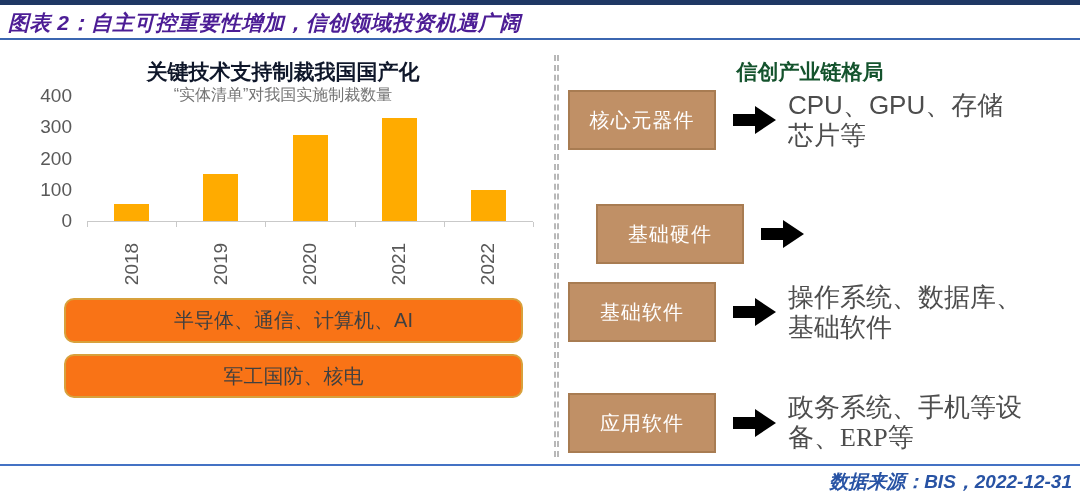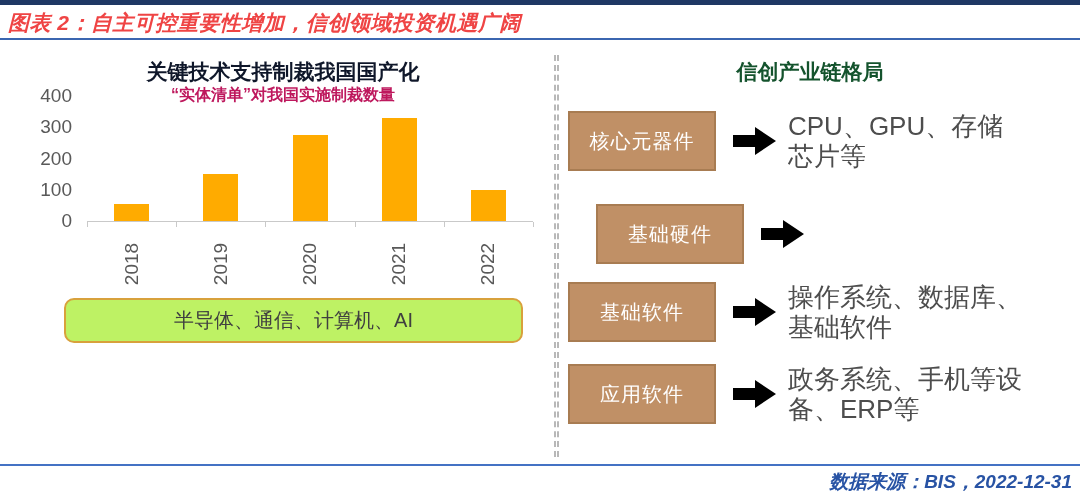--- a/index.html
+++ b/index.html
@@ -3,36 +3,36 @@
 <meta charset="utf-8">
 <style>
   * { margin:0; padding:0; box-sizing:border-box; }
   html,body { width:1080px; height:492px; background:#ffffff; overflow:hidden; }
   body { font-family:"Liberation Sans", sans-serif; }
   .page { position:relative; width:1080px; height:492px; background:#fff; }
 
   
   .top-bar   { position:absolute; left:0; top:0; width:1080px; height:5px; background:#1F3864; }
   .fig-title { position:absolute; left:8px; top:9px; width:1000px; font-size:21px; font-weight:bold;
-               font-style:italic; color:#ef4444; letter-spacing:0.5px; }
+               font-style:italic; color:#4c1d95; letter-spacing:0.5px; }
   .title-underline { position:absolute; left:0; top:38px; width:1080px; height:2px; background:#3B66B0; }
 
   
   .chart-title    { position:absolute; left:33px; top:58px; width:500px; text-align:center;
                     font-size:21px; font-weight:bold; color:#0f172a; }
   .chart-subtitle { position:absolute; left:33px; top:85px; width:500px; text-align:center;
-                    font-size:16px; color:#be185d;font-weight:bold; }
+                    font-size:16px; color:#737373; }
   .axis-line { position:absolute; left:87px; top:221px; width:446px; height:1px; background:#C9C9C9; }
   .y-label   { position:absolute; width:50px; text-align:right; font-size:19px; color:#595959; line-height:20px; }
   .bar       { position:absolute; background:#FFAB00; }
   .x-tick    { position:absolute; width:1px; height:5px; top:222px; background:#C9C9C9; }
   .x-label   { position:absolute; width:70px; height:62px; display:flex; align-items:center; justify-content:center;
                transform:rotate(-90deg); font-size:19px; color:#595959; }
   .tag-box   { position:absolute; left:64px; width:459px; height:45px; border:2px solid #D8A13C;
-               border-radius:10px; background:#bef264; display:flex; align-items:center; justify-content:center;
+               border-radius:10px; background:#f97316; display:flex; align-items:center; justify-content:center;
                font-size:20px; color:#404040; }
 
   
   .divider { position:absolute; left:554px; top:55px; width:5px; height:402px;
              border-left:2px dashed #B8B8B8; border-right:2px dashed #B8B8B8; }
 
   
   .right-title { position:absolute; left:560px; top:58px; width:500px; text-align:center;
                  font-size:21px; font-weight:bold; color:#14532d; }
   .chain-row   { position:absolute; left:568px; width:505px; height:60px; }
@@ -78,26 +78,27 @@
       <div class="x-tick" style="left: 87px;"></div>
       <div class="x-tick" style="left: 176.2px;"></div>
       <div class="x-tick" style="left: 265.4px;"></div>
       <div class="x-tick" style="left: 354.6px;"></div>
       <div class="x-tick" style="left: 443.8px;"></div>
       <div class="x-tick" style="left: 533px;"></div>
     </div>
   <div class="axis-line"></div>
 
   <div class="tag-box" style="top:298px;">半导体、通信、计算机、AI</div>
+  <div class="tag-box" style="top:354px; height:44px;">军工国防、核电</div>
 
   <div class="divider"></div>
 
   <div class="right-title">信创产业链格局</div>
 
-  <div class="chain-row" style="top:111px;">
+  <div class="chain-row" style="top:90px;">
     <div class="chain-box">核心元器件</div>
     <div class="arrow-wrap">
       <svg width="44" height="30" viewBox="0 0 44 30">
           <path d="M0 9 h22 V1 L43 15 L22 29 v-8 H0 z" fill="#000"></path>
         </svg>
     </div>
     <div class="chain-desc">CPU、GPU、存储芯片等</div>
   </div>
 
   <div class="chain-row" style="top:204px;margin-left:28px;">
@@ -112,21 +113,21 @@
   <div class="chain-row" style="top:282px;">
     <div class="chain-box">基础软件</div>
     <div class="arrow-wrap">
       <svg width="44" height="30" viewBox="0 0 44 30">
           <path d="M0 9 h22 V1 L43 15 L22 29 v-8 H0 z" fill="#000"></path>
         </svg>
     </div>
     <div class="chain-desc">操作系统、数据库、基础软件</div>
   </div>
 
-  <div class="chain-row" style="top:364px;">
+  <div class="chain-row" style="top:393px;font-family:Liberation Serif, serif;">
     <div class="chain-box">应用软件</div>
     <div class="arrow-wrap">
       <svg width="44" height="30" viewBox="0 0 44 30">
           <path d="M0 9 h22 V1 L43 15 L22 29 v-8 H0 z" fill="#000"></path>
         </svg>
     </div>
     <div class="chain-desc">政务系统、手机等设备、ERP等</div>
   </div>
 
   <div class="bottom-line"></div>

